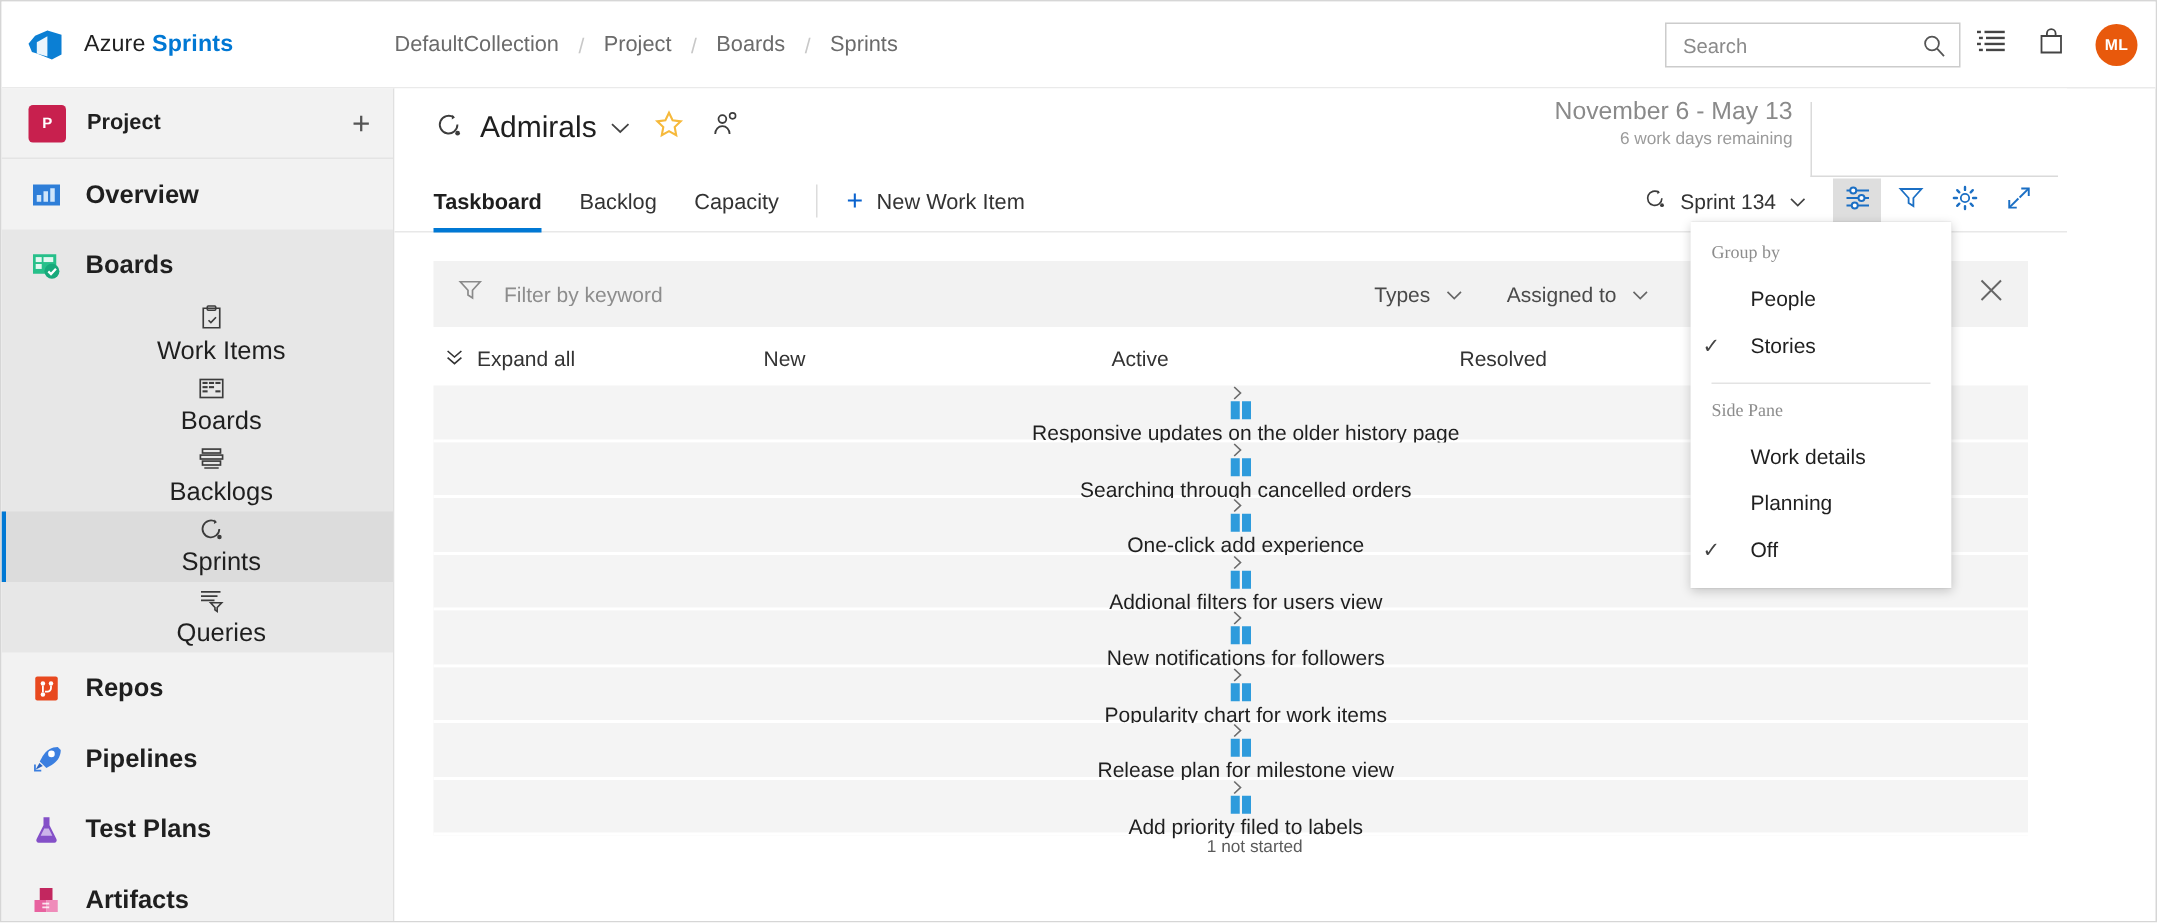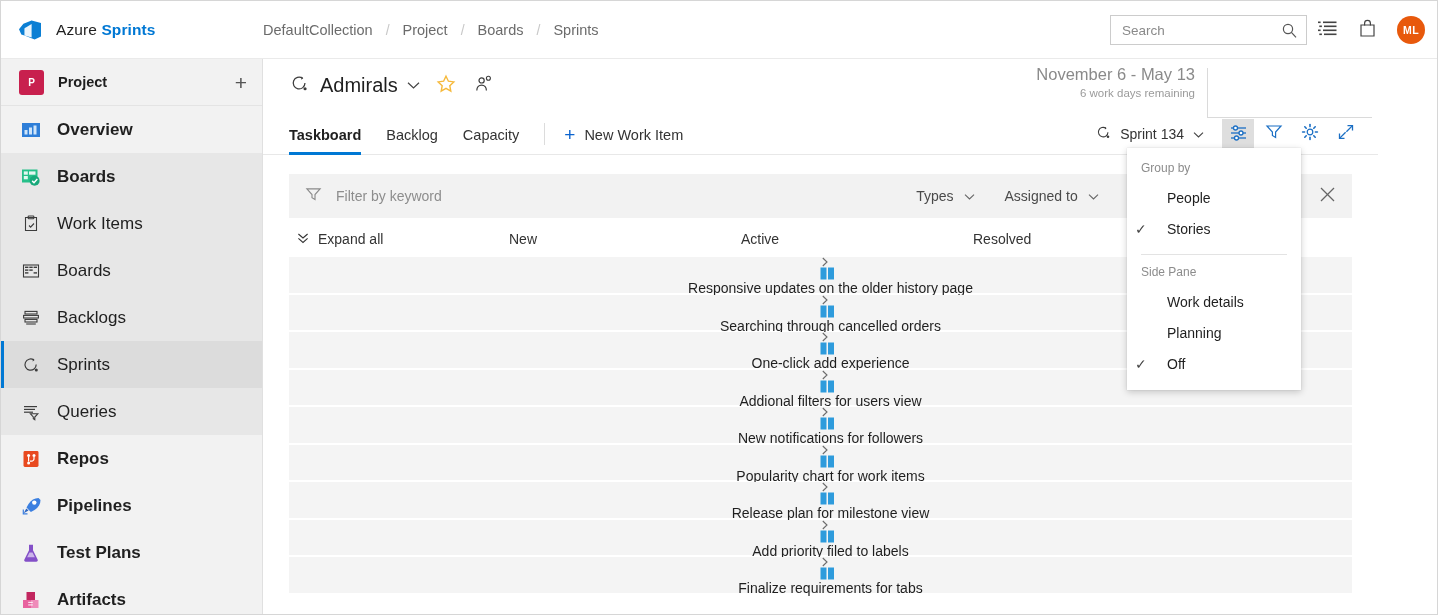--- a/index.html
+++ b/index.html
@@ -106,21 +106,21 @@
     display: flex; align-items: center;
     height: 47px; padding-left: 18px; cursor: pointer;
     font-size: 17px; color: #1f1f1f;
   }
   .nav-item .nav-ic {
     width: 24px; height: 24px; flex: 0 0 24px;
     display: flex; align-items: center; justify-content: center;
   }
   .nav-item .nav-lbl { margin-left: 14px; white-space: nowrap; }
   .nav-item.top-level > .nav-lbl { font-weight: 700; }
-  .nav-item.sub { padding-left: 18px; }
+  .nav-item.sub { padding-left: 18px; flex-direction: column; }
   .nav-group { background: #e7e7e7; }
   .nav-item.active { background: #dcdcdc; }
   .nav-item.active::before {
     content: ""; position: absolute; left: 0; top: 0;
     width: 3px; height: 47px; background: #0078d4;
   }
 
   
   .main {
     position: absolute; left: 262px; top: 58px;
@@ -267,20 +267,21 @@
   
   .menu {
     position: absolute; left: 864px; top: 89px;
     width: 174px; background: #ffffff;
     box-shadow: 0 2px 7px rgba(0,0,0,0.20), 0 0 1px rgba(0,0,0,0.18);
     padding: 9px 0 11px 0; z-index: 50;
   }
   .menu-sec {
     font-size: 12px; color: #8c8c8c;
     padding: 4px 0 7px 14px;
+    font-family: Liberation Serif, serif;
   }
   .menu-item {
     display: flex; align-items: center;
     height: 31px; font-size: 14px; color: #1f1f1f;
     cursor: pointer; padding-left: 8px;
   }
   .menu-item .mi-check {
     width: 20px; flex: 0 0 20px; color: #444;
     display: flex; align-items: center;
   }
@@ -789,35 +790,20 @@
           </span>
         <span class="story-ic">
             <svg width="15" height="13" viewBox="0 0 15 13">
               <rect x="0.5" y="0.5" width="6" height="12" fill="#2e9bdc"></rect>
               <rect x="8" y="0.5" width="6" height="12" fill="#2e9bdc"></rect>
             </svg>
           </span>
         <span class="row-title">Add priority filed to labels</span>
         <span class="row-meta">1 not started</span>
       </div>
-      <div class="row">
-        <span class="caret">
-            <svg width="8" height="10" viewBox="0 0 8 10">
-              <path d="M1.8 1 L6 5 L1.8 9" fill="none" stroke="#6b6b6b" stroke-width="1.1"></path>
-            </svg>
-          </span>
-        <span class="story-ic">
-            <svg width="15" height="13" viewBox="0 0 15 13">
-              <rect x="0.5" y="0.5" width="6" height="12" fill="#2e9bdc"></rect>
-              <rect x="8" y="0.5" width="6" height="12" fill="#2e9bdc"></rect>
-            </svg>
-          </span>
-        <span class="row-title">Finalize requirements for tabs</span>
-        <span class="row-meta"></span>
-      </div>
     </div>
 
     <div class="menu">
       <div class="menu-sec">Group by</div>
       <div class="menu-item">
         <span class="mi-check"></span>
         <span class="mi-lbl">People</span>
       </div>
       <div class="menu-item">
         <span class="mi-check">✓</span>

